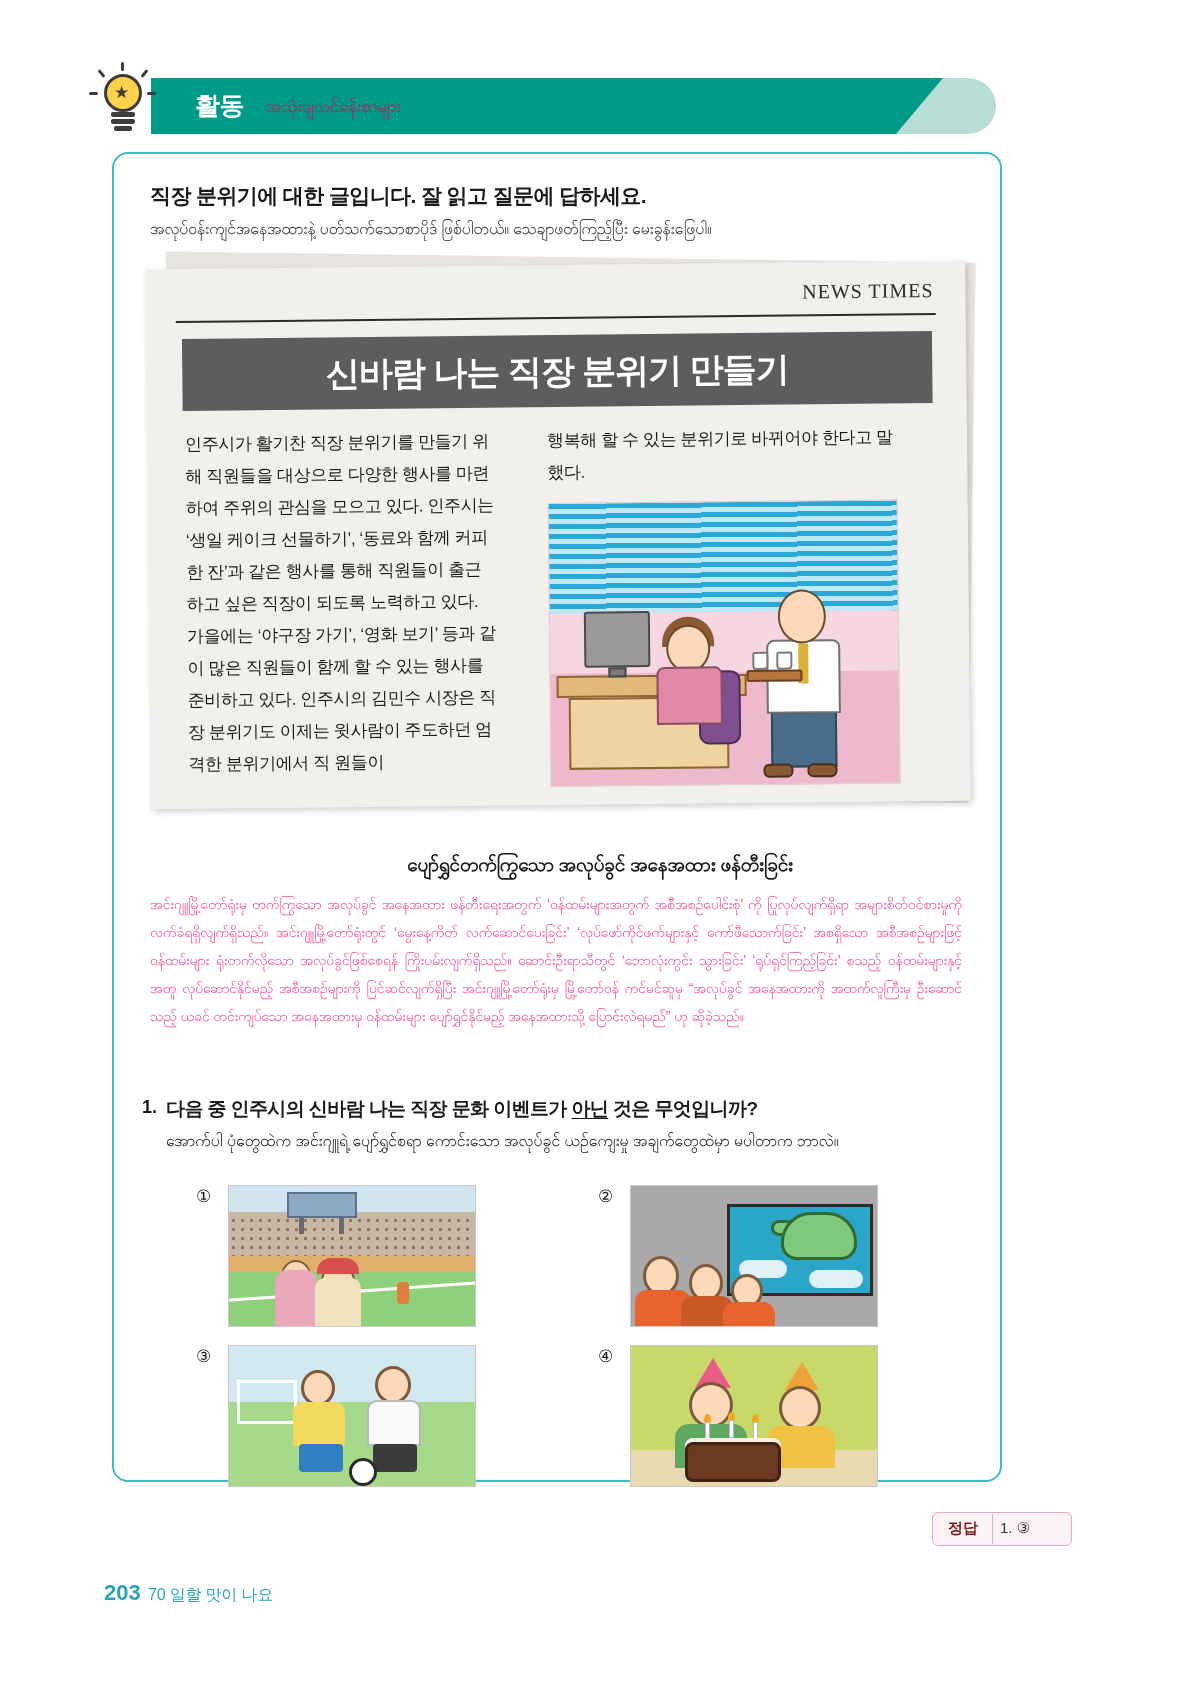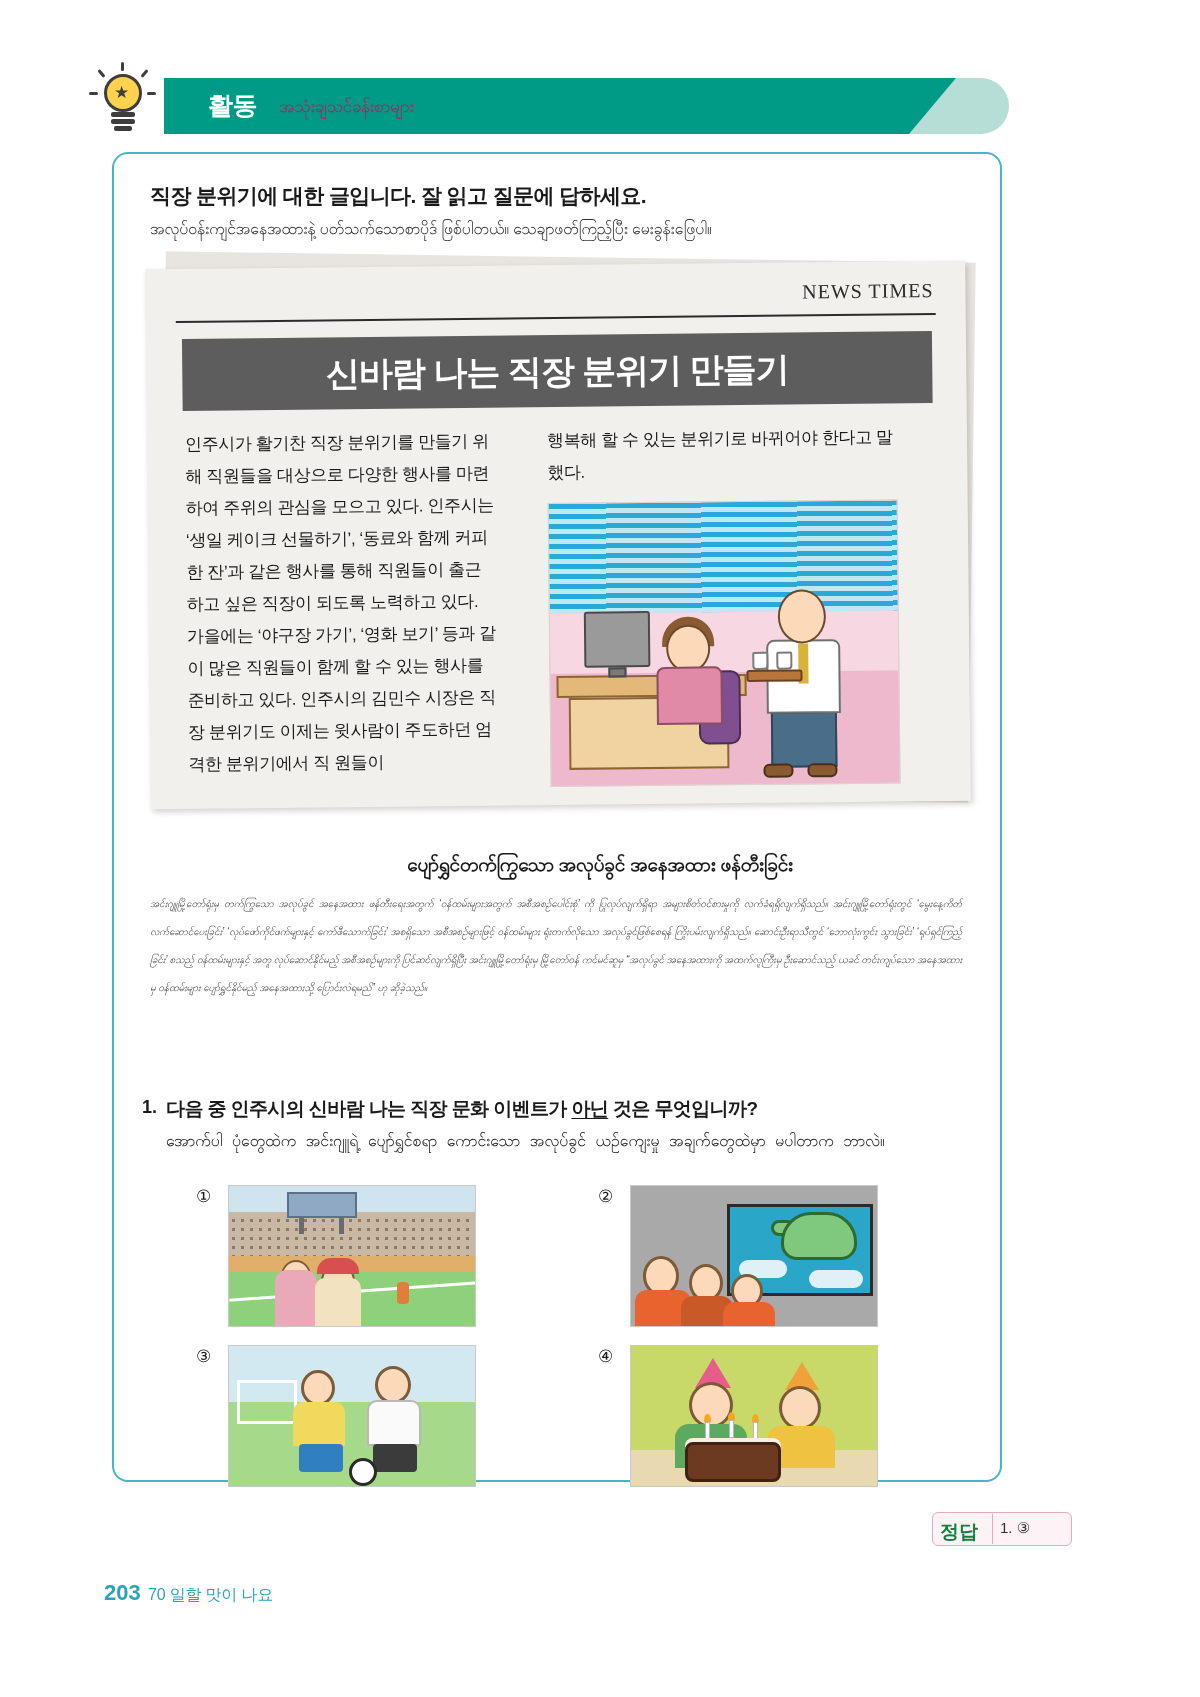--- a/index.html
+++ b/index.html
@@ -20,21 +20,21 @@
   .page {
     position: absolute;
     left: 0; top: 0;
     width: 1200px;
     height: 1697px;
   }
 
   
   .banner {
     position: absolute;
-    left: 164px;
+    left: 151px;
     top: 78px;
     width: 845px;
     height: 68px;
   }
   .banner-bg-light {
     position: absolute;
     left: 0; top: 0;
     width: 845px;
     height: 56px;
     background: #b7ded6;
@@ -419,26 +419,25 @@
     font-size: 19px;
     font-weight: bold;
     color: #1a1a1a;
     letter-spacing: -0.2px;
   }
   .my-body {
     position: absolute;
     left: 150px;
     top: 890px;
     width: 812px;
-    font-size: 10px;
+    font-size: 14px;
     line-height: 28px;
-    color: #404040;
+    color: #ec4899;
     text-align: justify;
     letter-spacing: -0.1px;
-    font-style: italic;
   }
 
   
   .q-num {
     position: absolute;
     left: 142px;
     top: 1097px;
     font-size: 18px;
     font-weight: bold;
     color: #1a1a1a;
@@ -456,21 +455,20 @@
     text-decoration: underline;
     text-underline-offset: 3px;
   }
   .q-my {
     position: absolute;
     left: 166px;
     top: 1130px;
     font-size: 16px;
     color: #222;
     letter-spacing: -0.1px;
-    font-family: Liberation Mono, monospace;
   }
 
   
   .opt {
     position: absolute;
     width: 248px;
     height: 142px;
     border: 1px solid #c9c9c9;
     overflow: hidden;
     box-sizing: border-box;
@@ -564,22 +562,23 @@
     border: 1px solid #e5a9c2;
     border-radius: 6px;
     background: #fdf3f7;
     box-sizing: border-box;
   }
   .answer-tag {
     position: absolute;
     left: 940px;
     top: 1519px;
     width: 46px;
-    font-size: 19px;
-    color: #15803d;
+    text-align: center;
+    font-size: 15px;
+    color: #7f1d1d;
     font-weight: bold;
   }
   .answer-sep {
     position: absolute;
     left: 992px;
     top: 1514px;
     width: 1px;
     height: 30px;
     background: #e5a9c2;
   }

